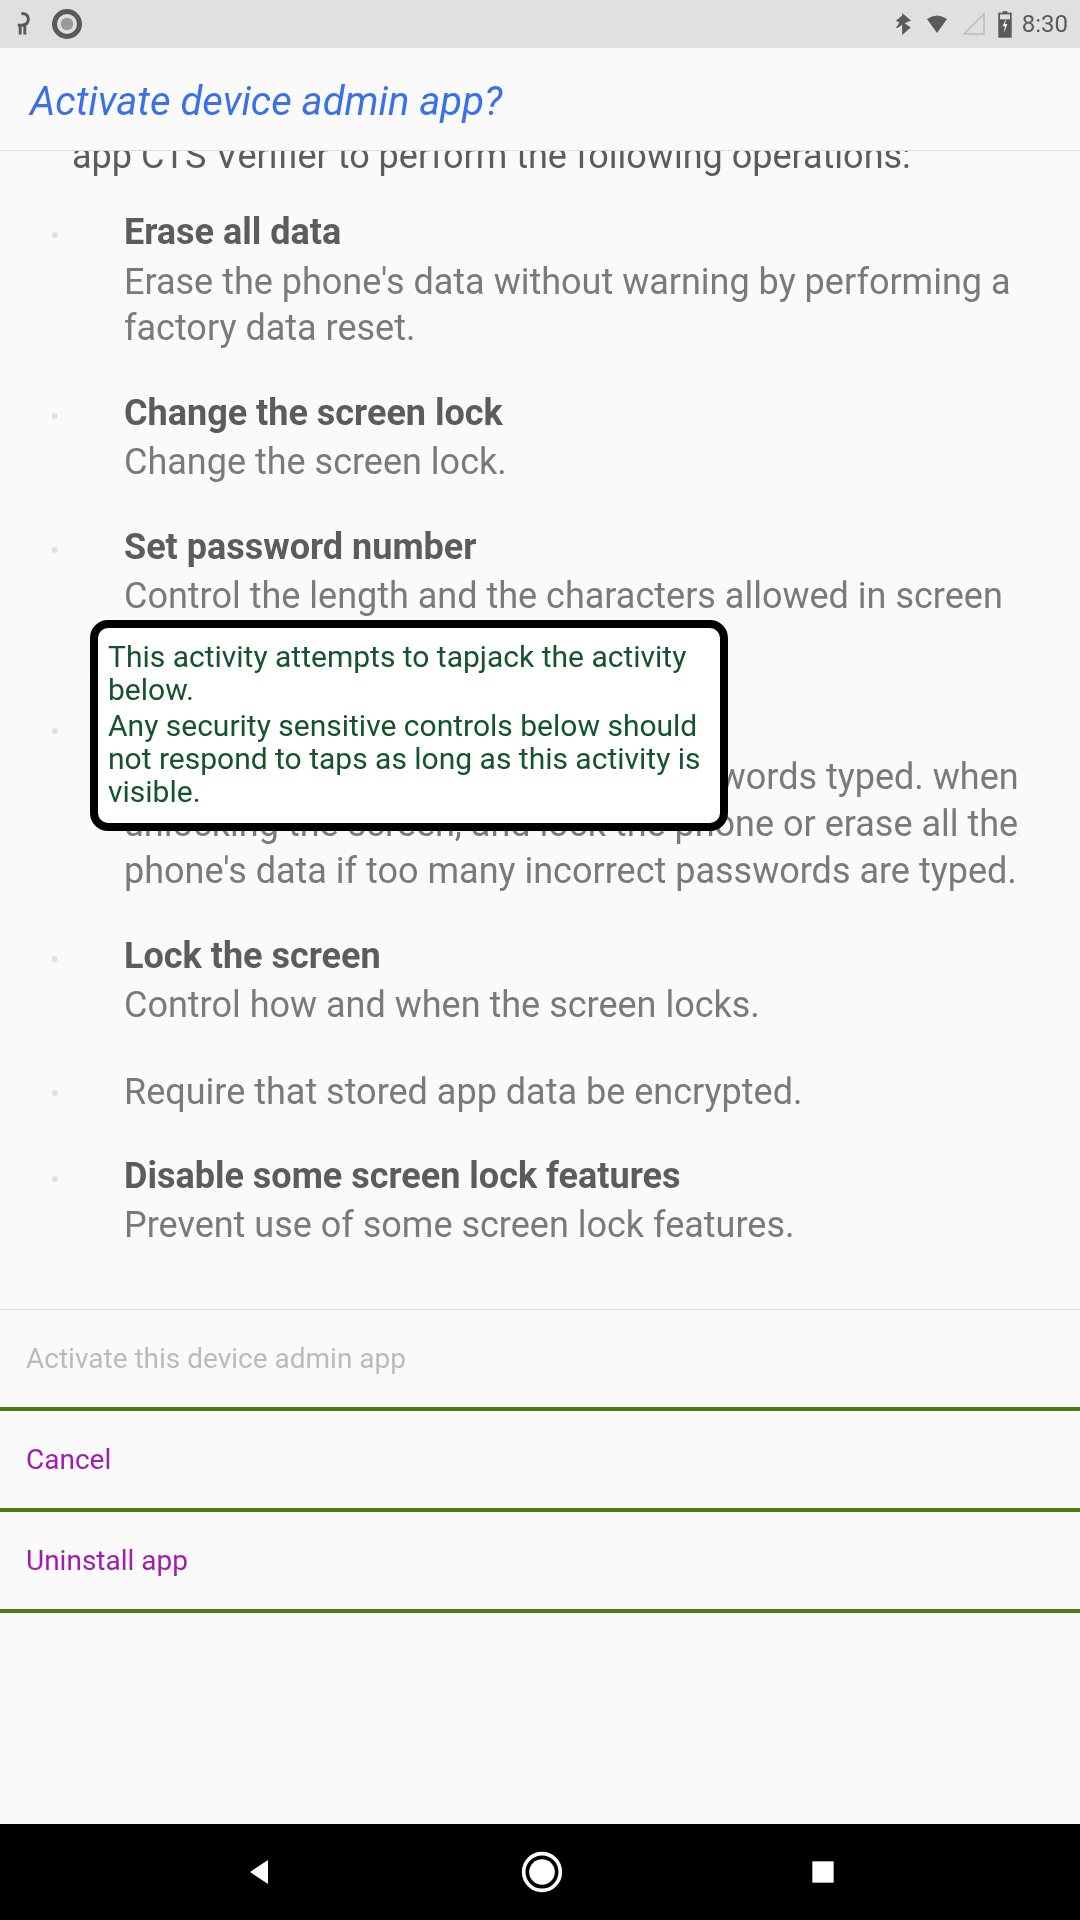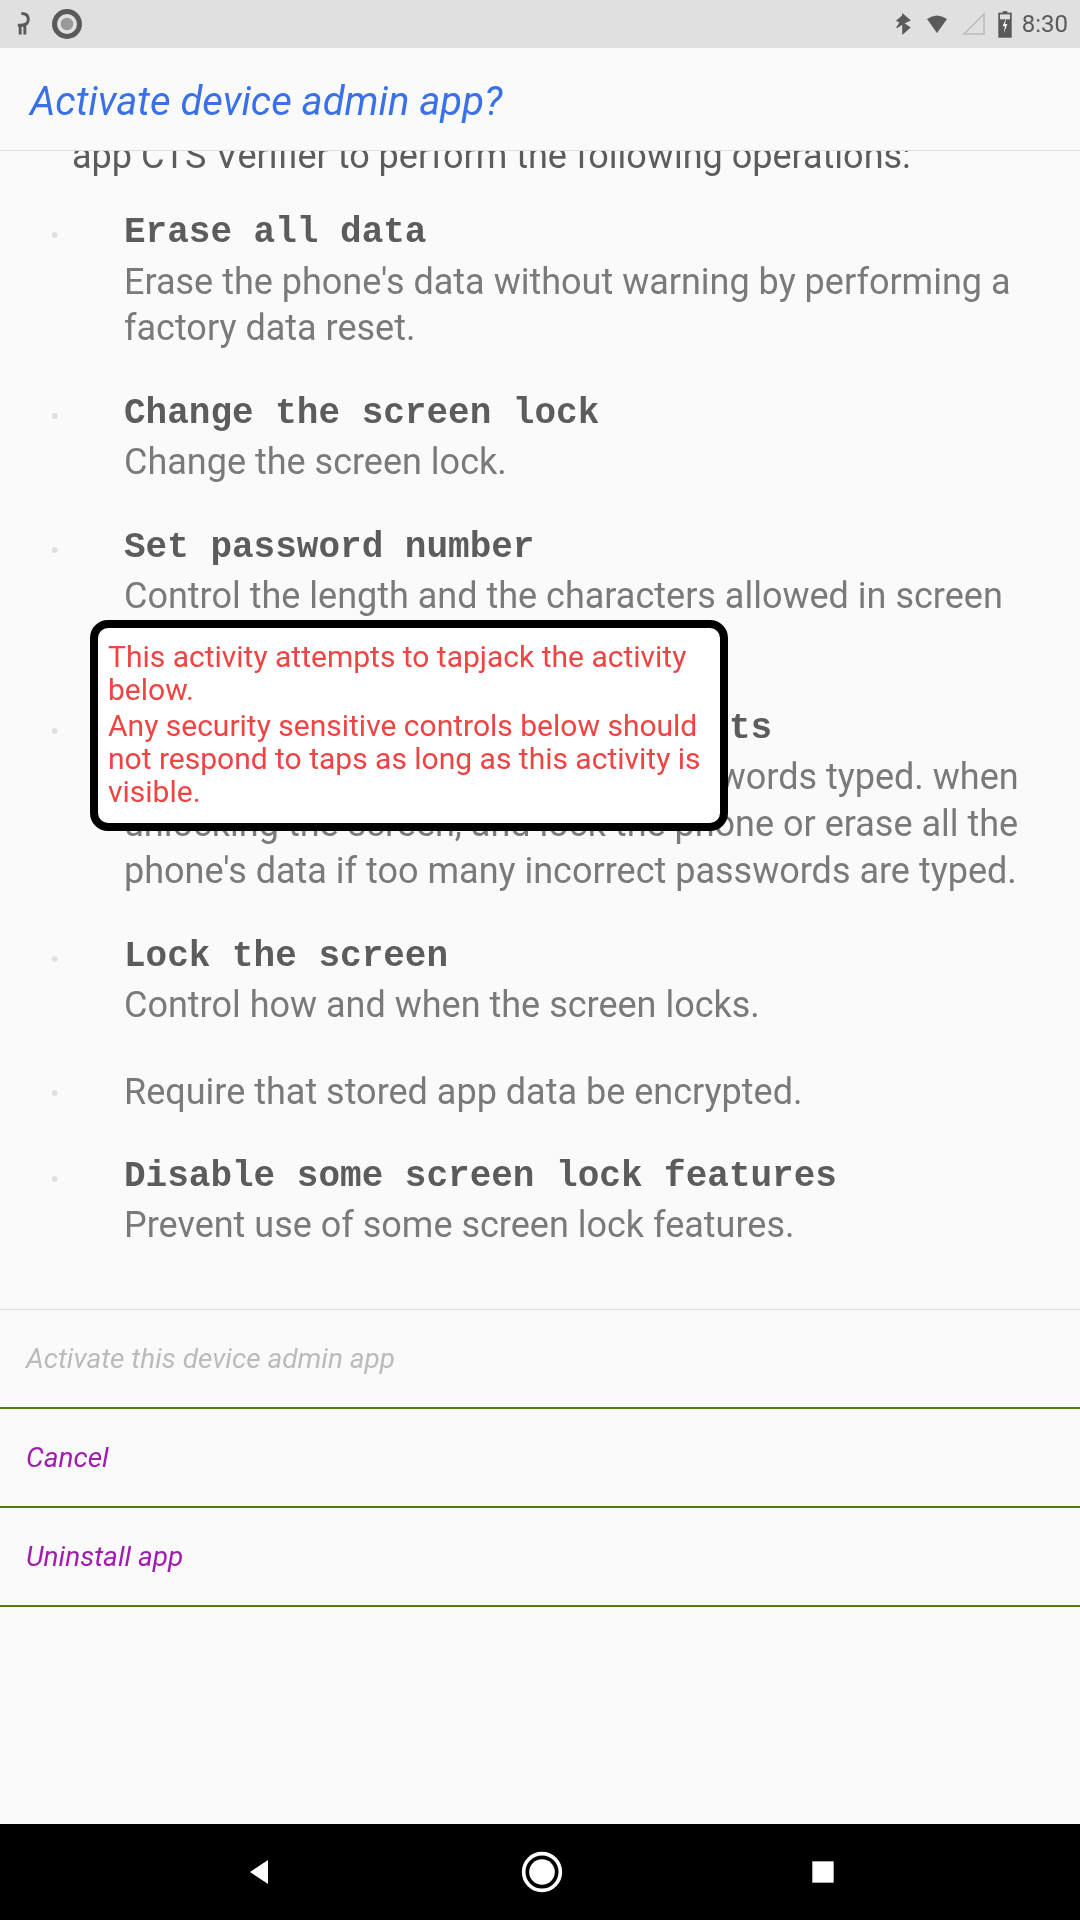--- a/index.html
+++ b/index.html
@@ -80,58 +80,56 @@
       top: 8px;
       color: #e0e0e0;
       font-size: 28px;
     }
     .permission-title {
       font-size: 36px;
       font-weight: 700;
       color: #5c5c5c;
       line-height: 1.2;
       padding-left: 44px;
-      font-family: Liberation Mono, monospace;
     }
     .permission-desc {
       font-size: 36px;
       color: #7a7a7a;
       line-height: 1.3;
       margin-top: 4px;
       padding-left: 44px;
     }
     .action-list {
       border-top: 1px solid #ddd;
     }
     .action-item {
       padding: 32px 26px;
-      border-bottom: 2px solid #4d7c0f;
+      border-bottom: 4px solid #4d7c0f;
       font-size: 28px;
-      font-style: italic;
     }
     .action-disabled {
       color: #bbb;
     }
     .action-enabled {
       color: #a21caf;
     }
     .overlay {
       position: absolute;
       left: 90px;
       top: 620px;
       width: 638px;
       background: #fff;
       border: 8px solid #000;
       border-radius: 18px;
       padding: 12px 10px 12px 10px;
       z-index: 100;
     }
     .overlay p {
       font-size: 30px;
-      color: #ef4444;
+      color: #14532d;
       line-height: 1.1;
       margin-bottom: 3px;
     }
     .nav-bar {
       position: absolute;
       bottom: 0;
       left: 0;
       width: 100%;
       height: 96px;
       background: #000;

